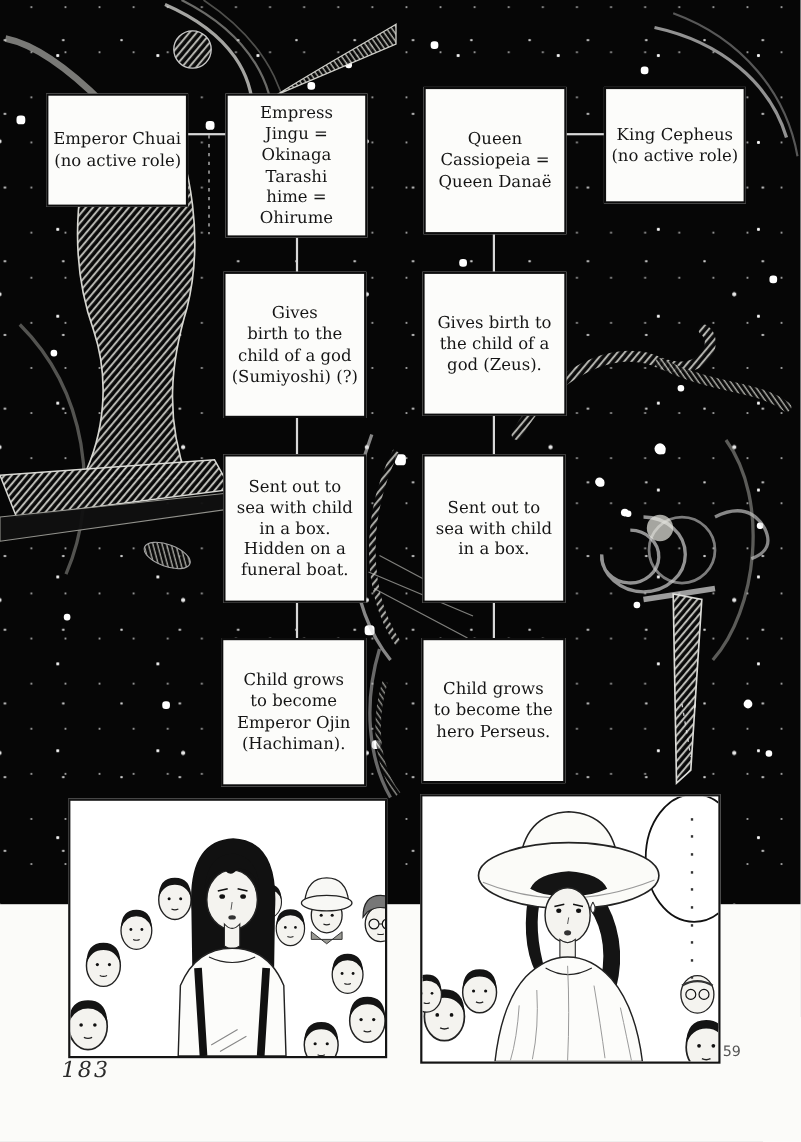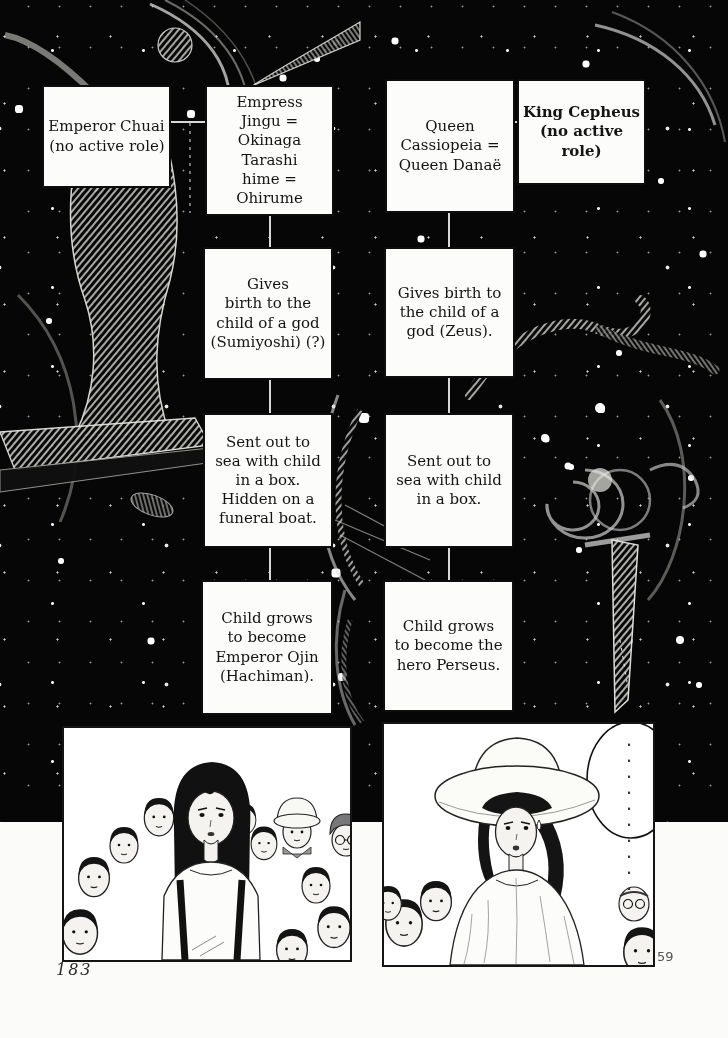--- a/index.html
+++ b/index.html
@@ -41,21 +41,21 @@
     position:absolute;box-sizing:border-box;
     background:#fcfcfa;border:2px solid #0d0d0d;
     display:flex;align-items:center;justify-content:center;
     text-align:center;white-space:pre-line;
     font-size:15px;line-height:1.28;color:#141414;
     padding:3px;z-index:5;
   }
   .b1{left:42px;top:85px;width:129px;height:103px;text-align:right;}
   .b2{left:205px;top:85px;width:129px;height:131px;}
   .b3{left:385px;top:79px;width:130px;height:134px;}
-  .b4{left:517px;top:79px;width:129px;height:106px;font-weight:bold;}
+  .b4{left:549px;top:79px;width:129px;height:106px;}
   .b5{left:203px;top:247px;width:130px;height:133px;}
   .b6{left:384px;top:247px;width:131px;height:131px;}
   .b7{left:203px;top:413px;width:130px;height:135px;}
   .b8{left:384px;top:413px;width:130px;height:135px;}
   .b9{left:201px;top:580px;width:132px;height:135px;}
   .b10{left:383px;top:580px;width:131px;height:132px;}
   .conn{position:absolute;background:#d8d8d8;z-index:4;}
   .c-h1{left:171px;top:121px;width:34px;height:2px;}
   .c-h2{left:515px;top:121px;width:34px;height:2px;}
   .c-v1{left:269px;top:216px;width:2px;height:31px;}
@@ -73,21 +73,21 @@
   .panel-right{left:382px;top:722px;width:273px;height:245px;}
   .bubble-dots{
     position:absolute;left:238px;top:14px;height:96px;
     writing-mode:vertical-rl;text-orientation:upright;
     font-family:"DejaVu Sans",sans-serif;font-size:12px;font-weight:bold;
     letter-spacing:2px;color:#333;z-index:7;
   }
   
   .folio{
     position:absolute;left:56px;top:960px;z-index:7;
-    font-style:italic;font-size:16px;letter-spacing:2px;color:#2b2b2b;
+    font-style:italic;font-size:20px;letter-spacing:2px;color:#2b2b2b;
   }
   .panel-num{
     position:absolute;left:657px;top:949px;z-index:7;
     font-family:"DejaVu Sans",sans-serif;font-size:13px;color:#555;
   }
 </style>
 </head>
 <body>
 
 <div id="page">

